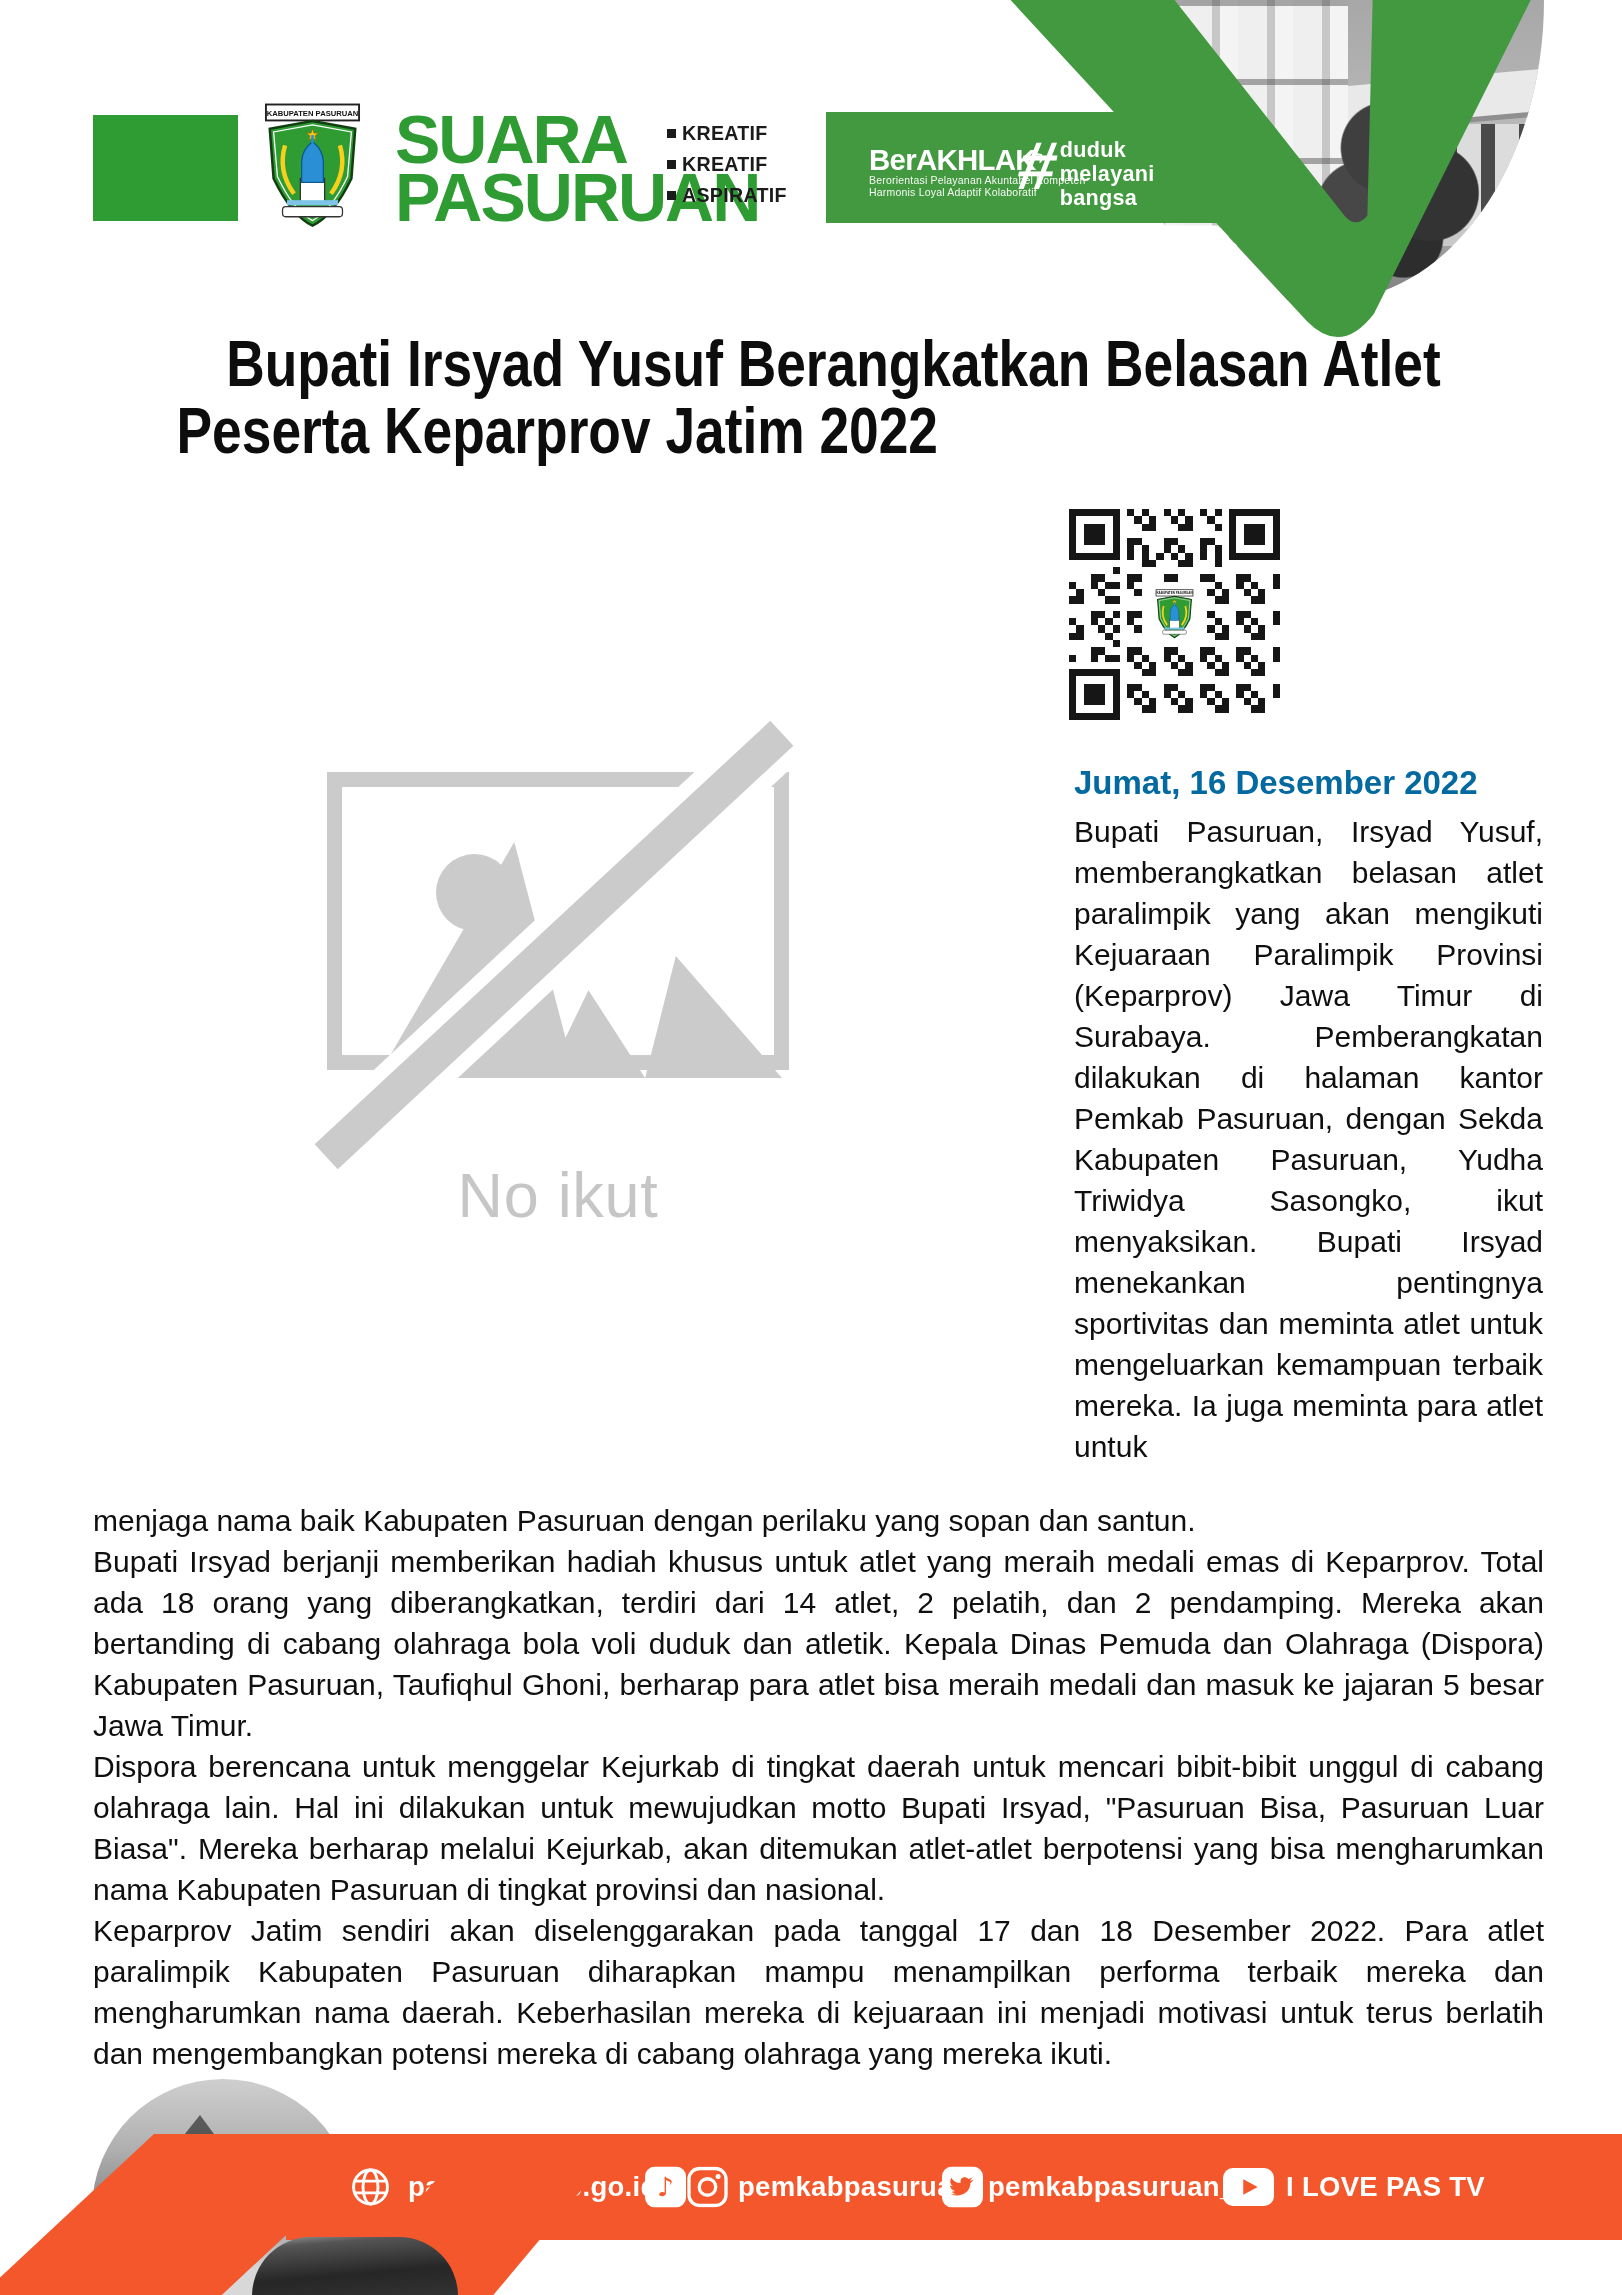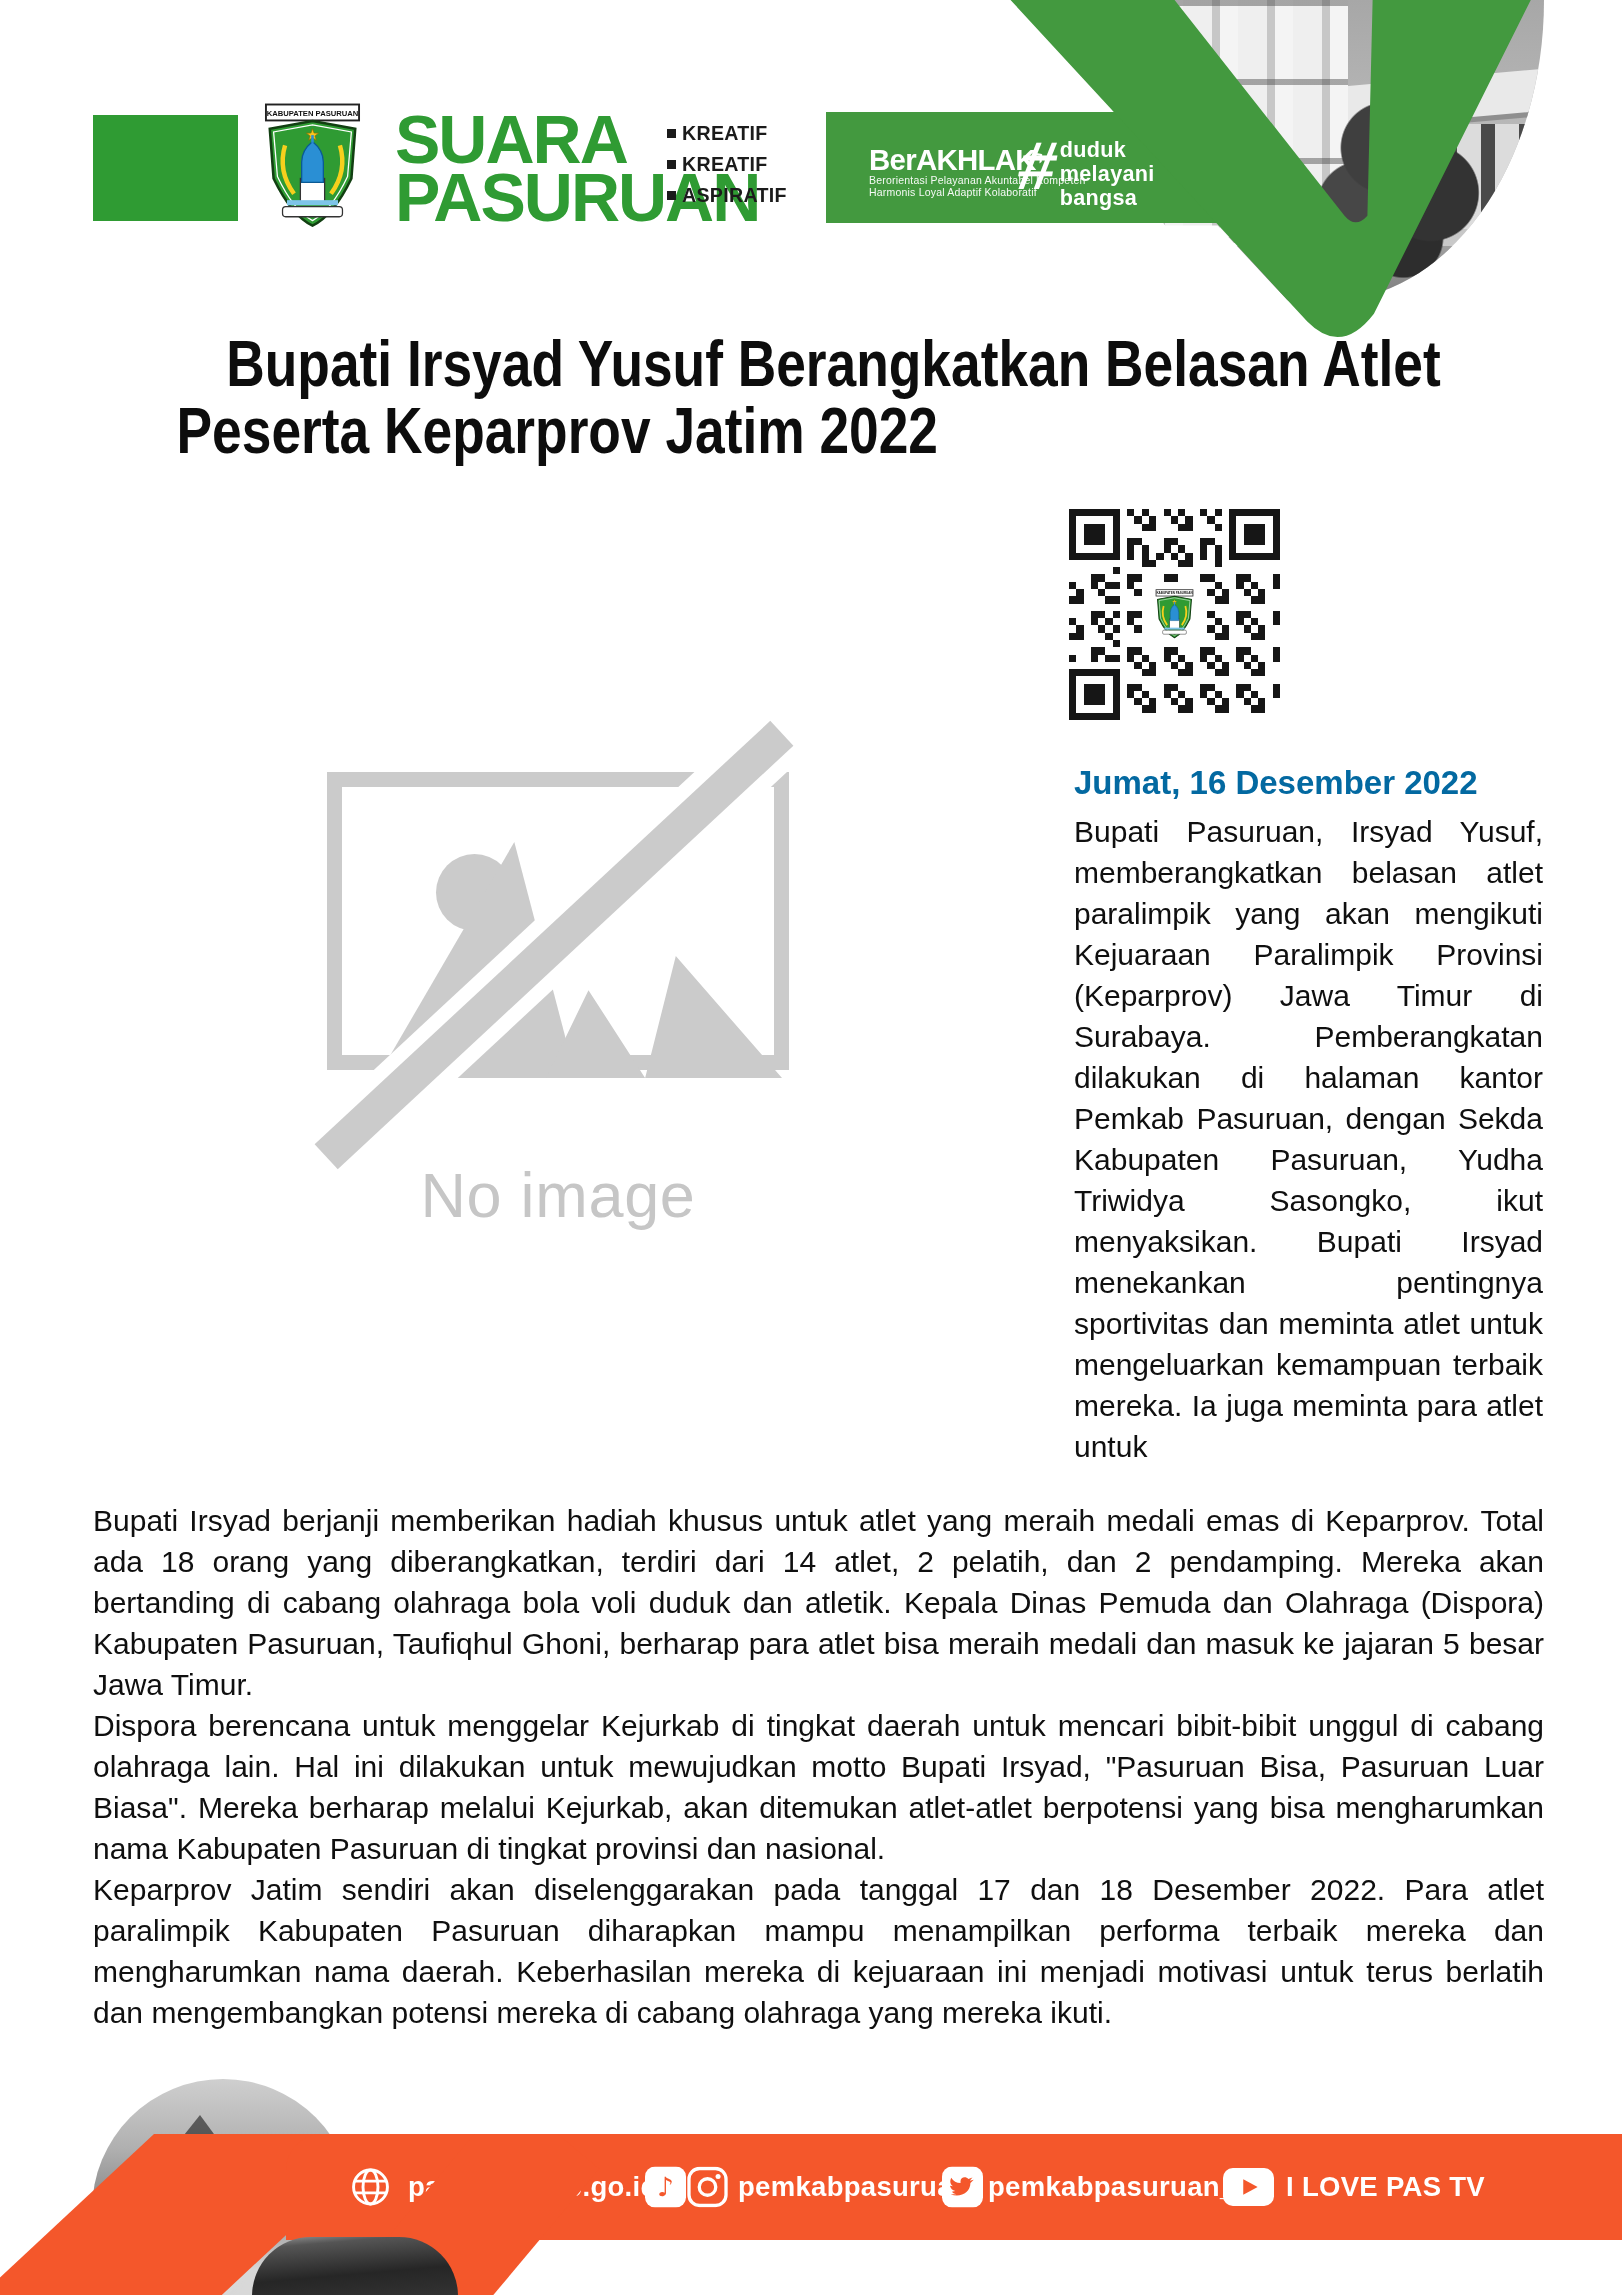--- a/index.html
+++ b/index.html
@@ -375,28 +375,29 @@
   </div>
 
   <div class="noimg">
     <div class="frame">
       <div class="sun"></div>
       <div class="mt1"></div>
       <div class="mt2"></div>
     </div>
     <div class="slash-w"></div>
     <div class="slash-g"></div>
-    <div class="lbl">No image</div>
+    <div class="lbl">No ikut</div>
   </div>
 
   <div class="date">Jumat, 16 Desember 2022</div>
 
   <div class="lead-col">Bupati Pasuruan, Irsyad Yusuf, memberangkatkan belasan atlet paralimpik yang akan mengikuti Kejuaraan Paralimpik Provinsi (Keparprov) Jawa Timur di Surabaya. Pemberangkatan dilakukan di halaman kantor Pemkab Pasuruan, dengan Sekda Kabupaten Pasuruan, Yudha Triwidya Sasongko, ikut menyaksikan. Bupati Irsyad menekankan pentingnya sportivitas dan meminta atlet untuk mengeluarkan kemampuan terbaik mereka. Ia juga meminta para atlet untuk</div>
 
   <div class="body-txt">
+      <p>menjaga nama baik Kabupaten Pasuruan dengan perilaku yang sopan dan santun.</p>
       <p>Bupati Irsyad berjanji memberikan hadiah khusus untuk atlet yang meraih medali emas di Keparprov. Total ada 18 orang yang diberangkatkan, terdiri dari 14 atlet, 2 pelatih, dan 2 pendamping. Mereka akan bertanding di cabang olahraga bola voli duduk dan atletik. Kepala Dinas Pemuda dan Olahraga (Dispora) Kabupaten Pasuruan, Taufiqhul Ghoni, berharap para atlet bisa meraih medali dan masuk ke jajaran 5 besar Jawa Timur.</p>
       <p>Dispora berencana untuk menggelar Kejurkab di tingkat daerah untuk mencari bibit-bibit unggul di cabang olahraga lain. Hal ini dilakukan untuk mewujudkan motto Bupati Irsyad, "Pasuruan Bisa, Pasuruan Luar Biasa". Mereka berharap melalui Kejurkab, akan ditemukan atlet-atlet berpotensi yang bisa mengharumkan nama Kabupaten Pasuruan di tingkat provinsi dan nasional.</p>
       <p>Keparprov Jatim sendiri akan diselenggarakan pada tanggal 17 dan 18 Desember 2022. Para atlet paralimpik Kabupaten Pasuruan diharapkan mampu menampilkan performa terbaik mereka dan mengharumkan nama daerah. Keberhasilan mereka di kejuaraan ini menjadi motivasi untuk terus berlatih dan mengembangkan potensi mereka di cabang olahraga yang mereka ikuti.</p>
     </div>
 
   <div class="bromo">
     <div class="peak"></div>
     <div class="cloud1"></div>
     <div class="cloud2"></div>
   </div>

